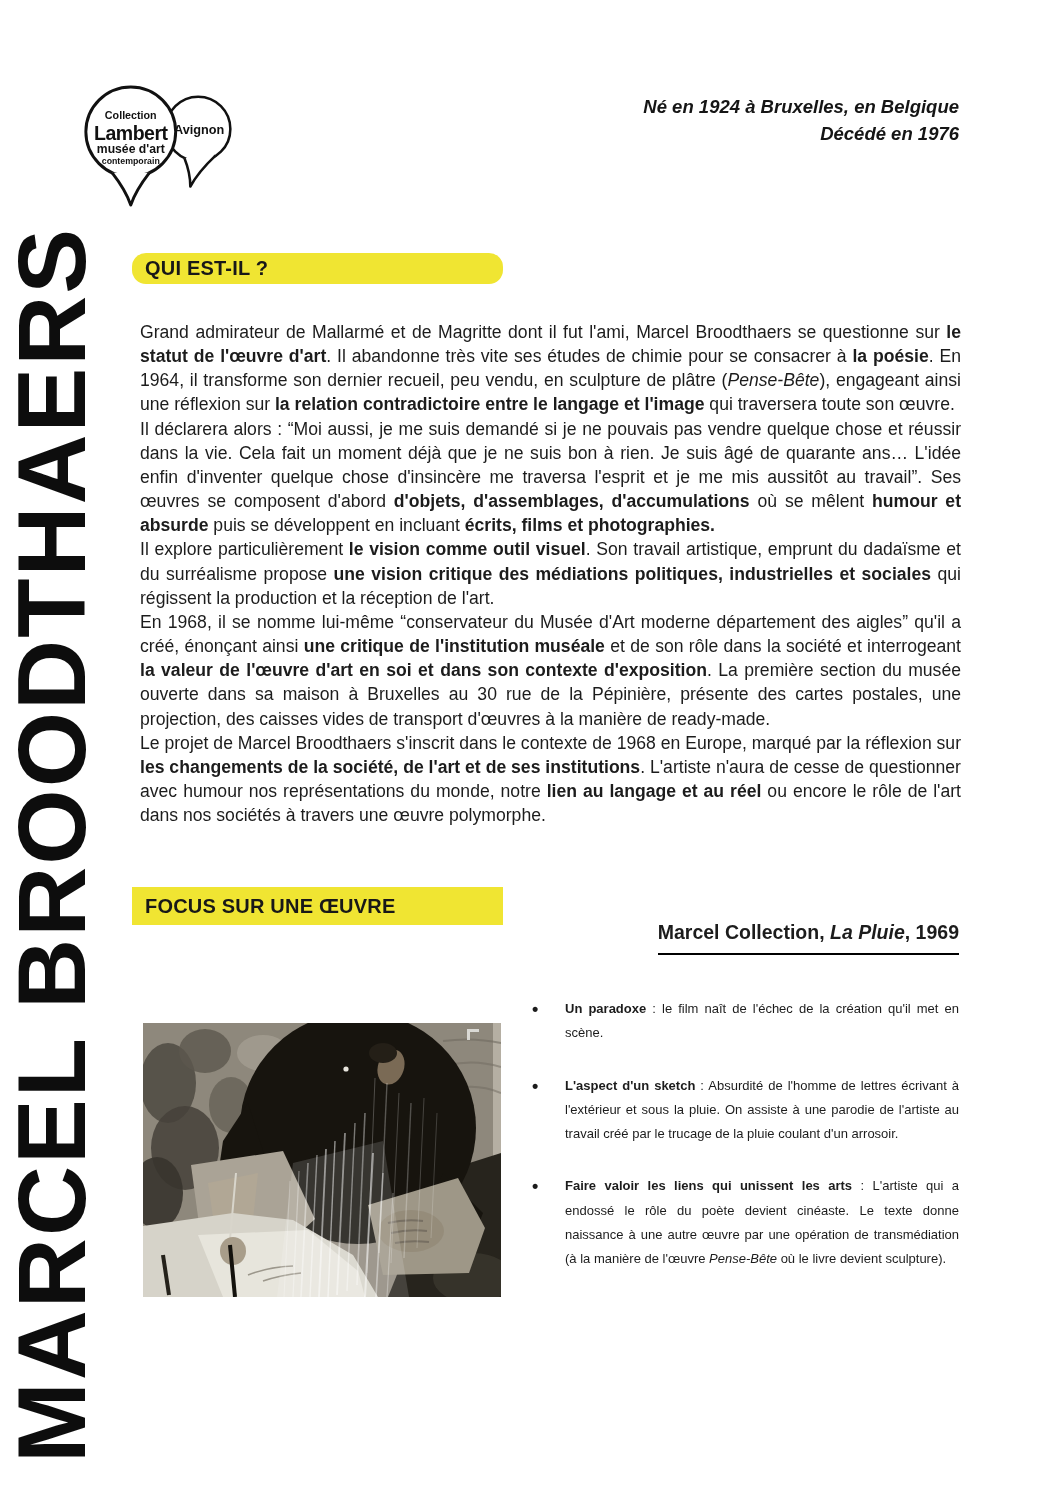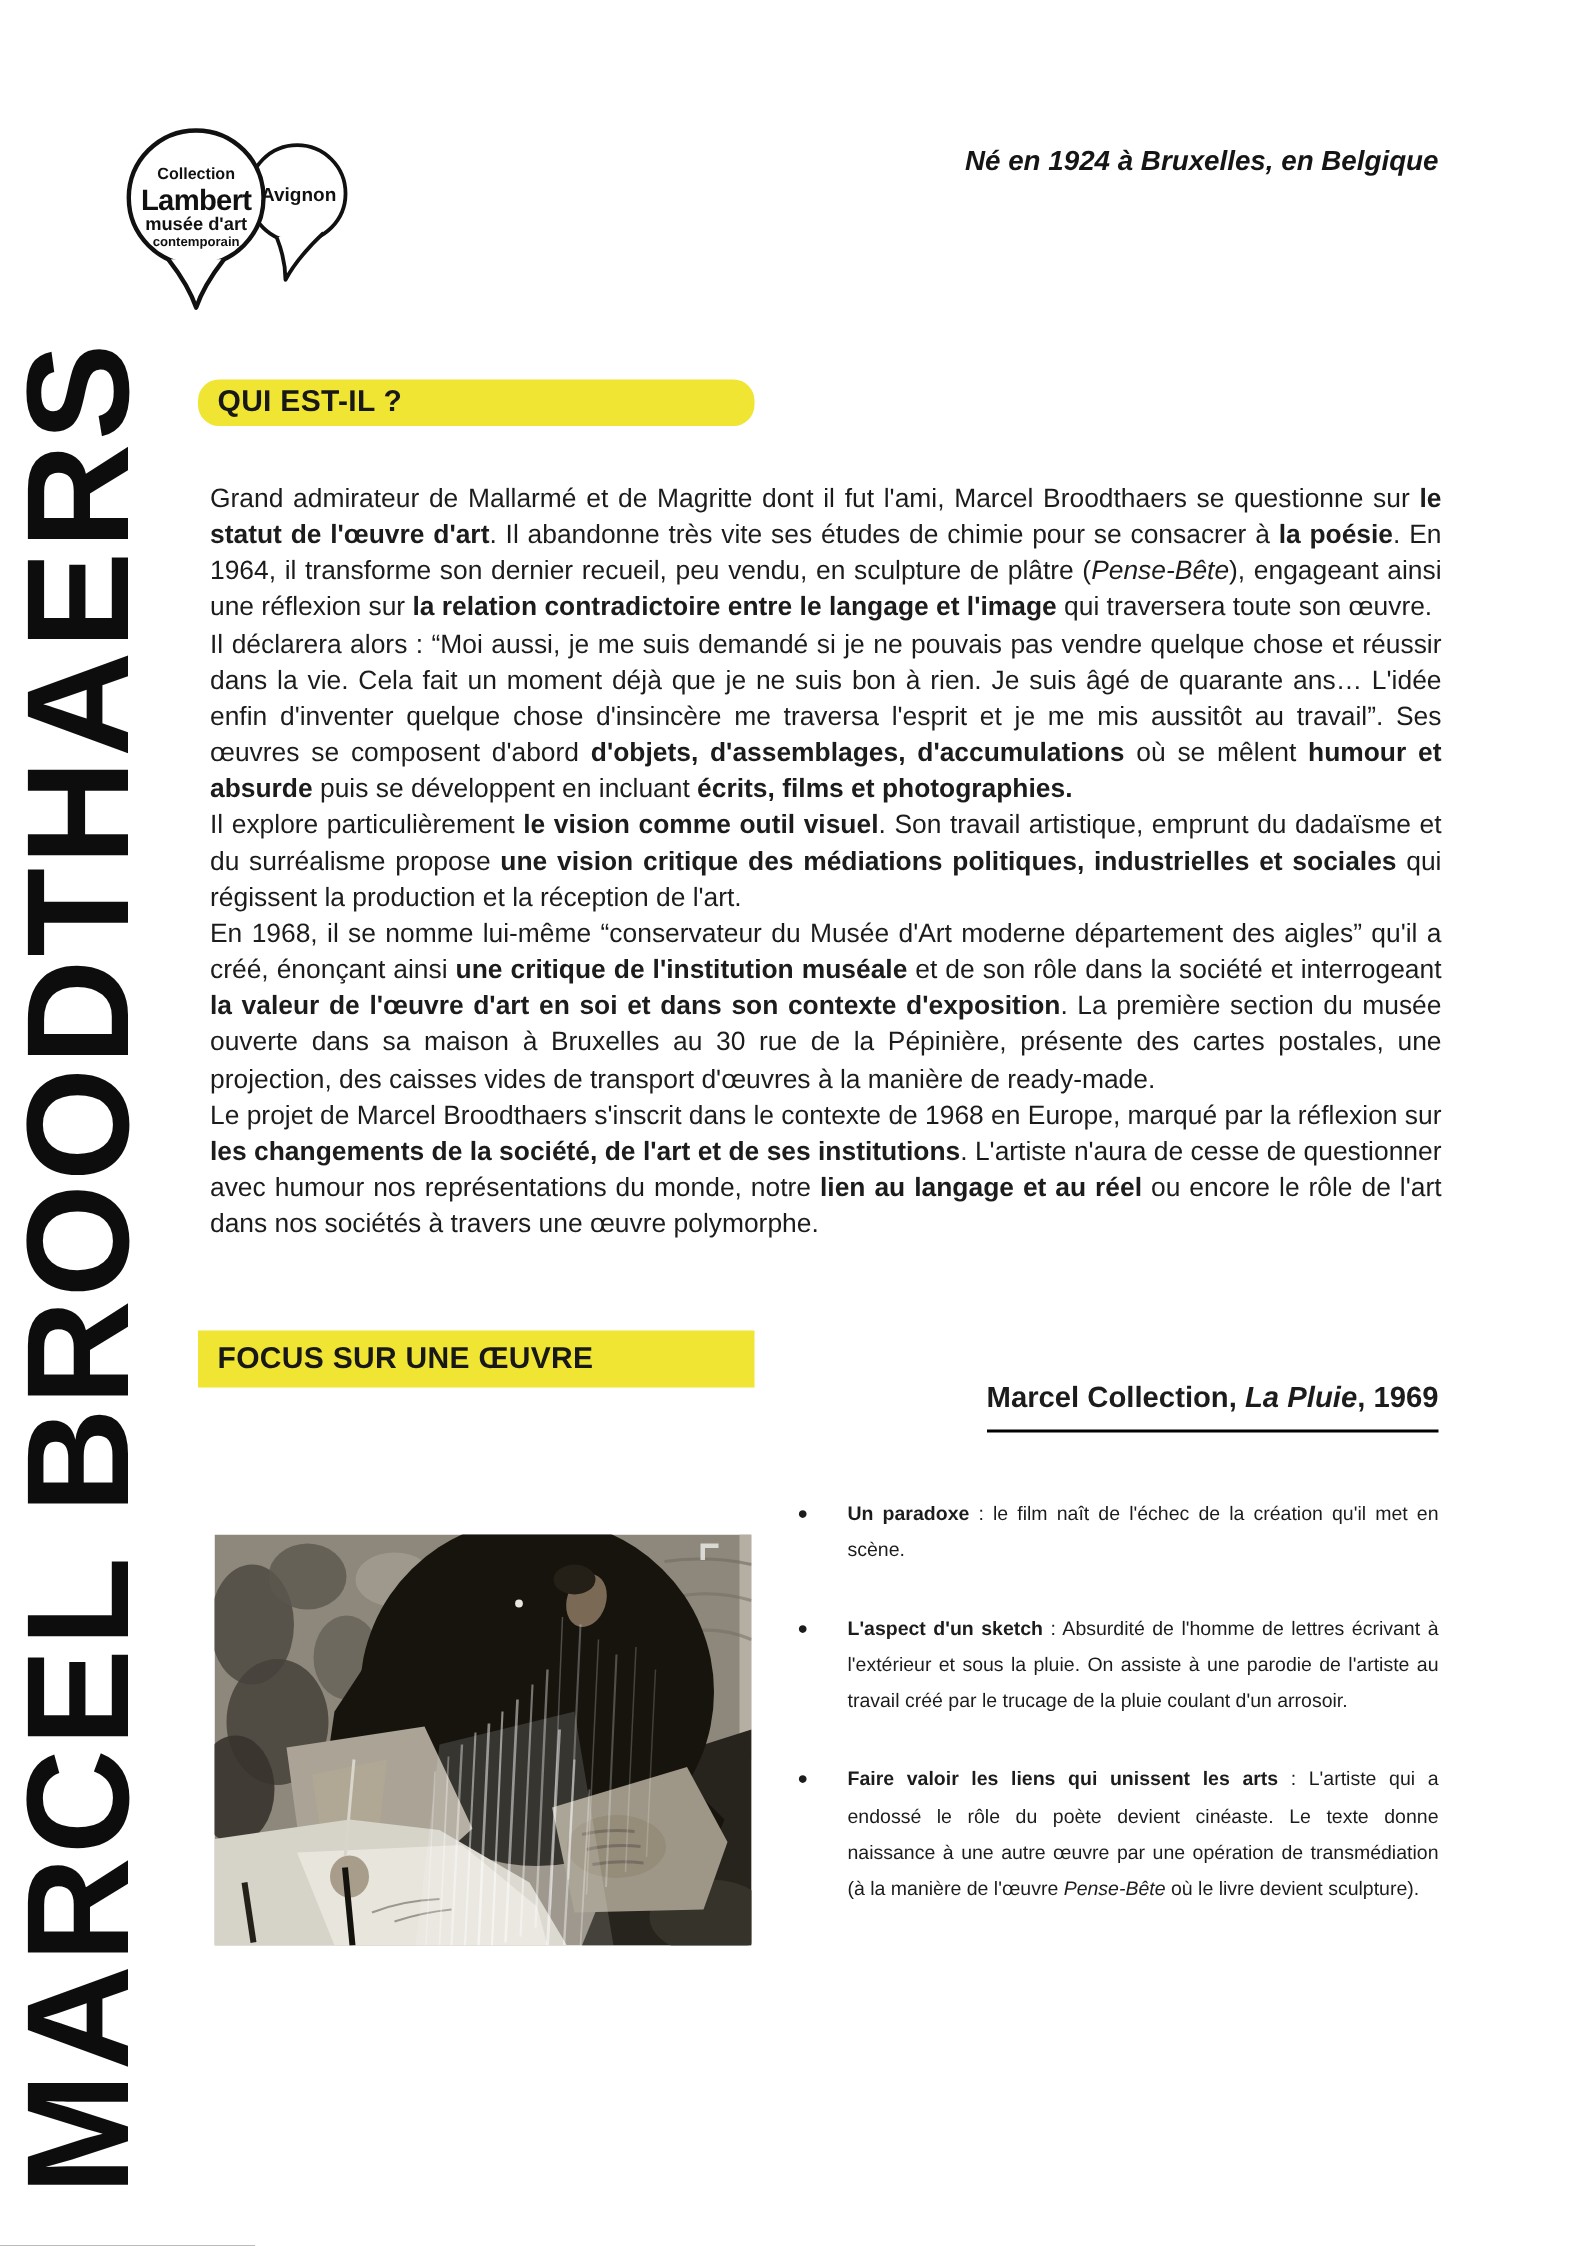--- a/index.html
+++ b/index.html
@@ -89,20 +89,21 @@
       <text x="52" y="35" text-anchor="middle" font-size="11" font-weight="bold" fill="#111">Collection</text>
       <text x="52" y="56" text-anchor="middle" font-size="20" font-weight="bold" letter-spacing="-0.5" fill="#111">Lambert</text>
       <text x="52" y="70" text-anchor="middle" font-size="12.5" font-weight="bold" fill="#111">musée d'art</text>
       <text x="52" y="81" text-anchor="middle" font-size="9" font-weight="bold" fill="#111">contemporain</text>
       <text x="122" y="50" text-anchor="middle" font-size="13" font-weight="bold" fill="#111">Avignon</text>
     </svg>
   </div>
 
   <div class="header-info">
     <div>Né en 1924 à Bruxelles, en Belgique</div>
+    <div>Décédé en 1976</div>
   </div>
 
   <div class="vertical-title">MARCEL BROODTHAERS</div>
 
   <div class="section-bar bar-who">
     <span>QUI EST-IL ?</span>
   </div>
 
   <div class="body-text">
     <p><span>Grand admirateur de Mallarmé et de Magritte dont il fut l'ami, Marcel Broodthaers se questionne sur </span><span class="b">le statut de l'œuvre d'art</span><span>. Il abandonne très vite ses études de chimie pour se consacrer à </span><span class="b">la poésie</span><span>. En 1964, il transforme son dernier recueil, peu vendu, en sculpture de plâtre (</span><span class="i">Pense-Bête</span><span>), engageant ainsi une réflexion sur </span><span class="b">la relation contradictoire entre le langage et l'image</span><span> qui traversera toute son œuvre.</span></p>

